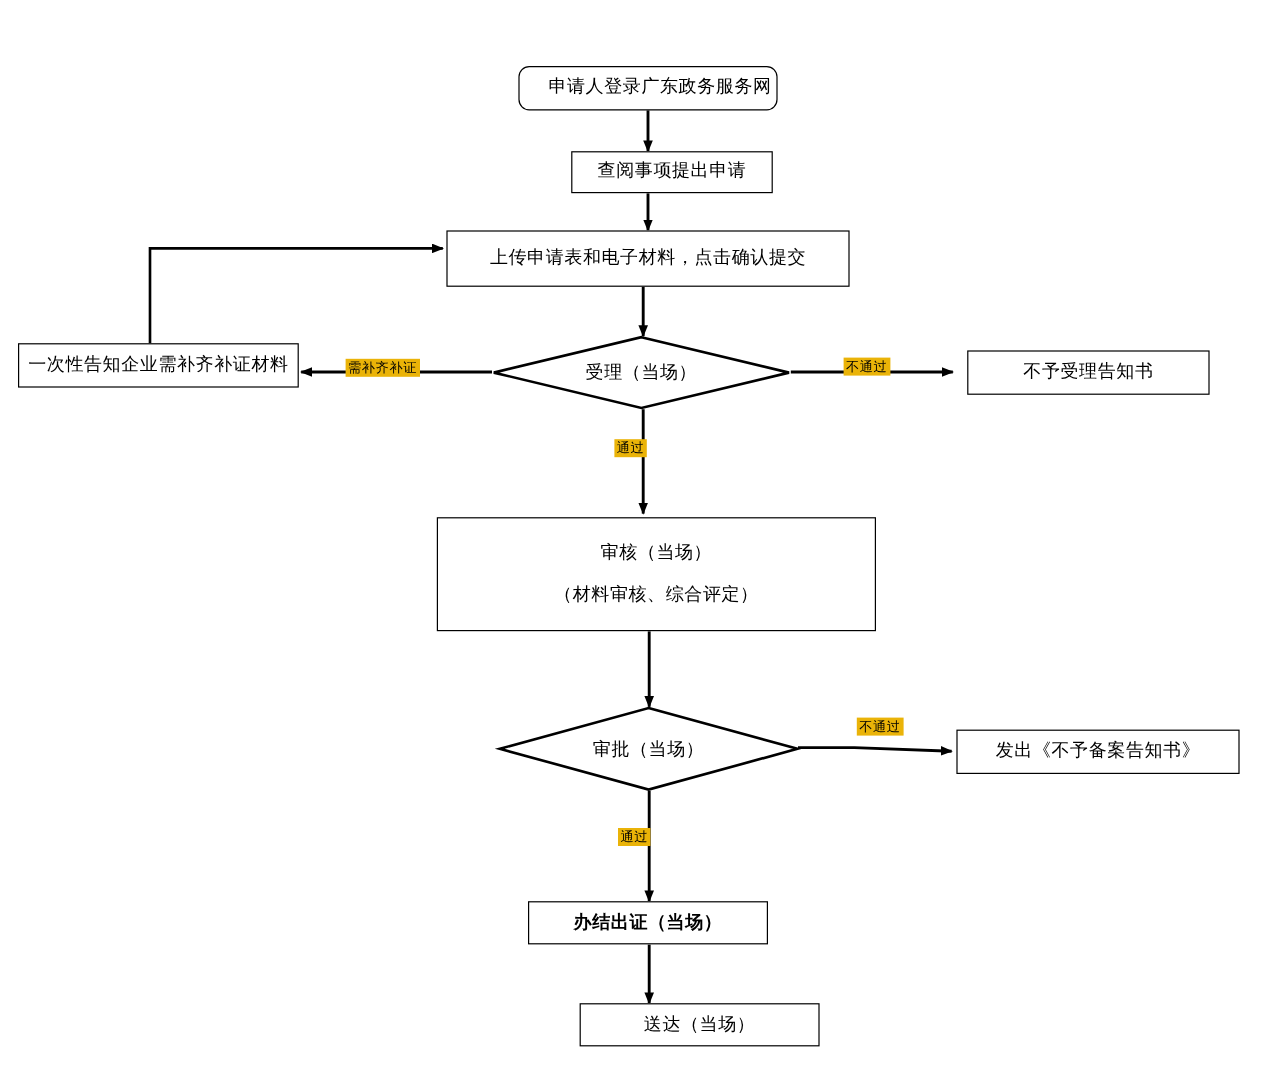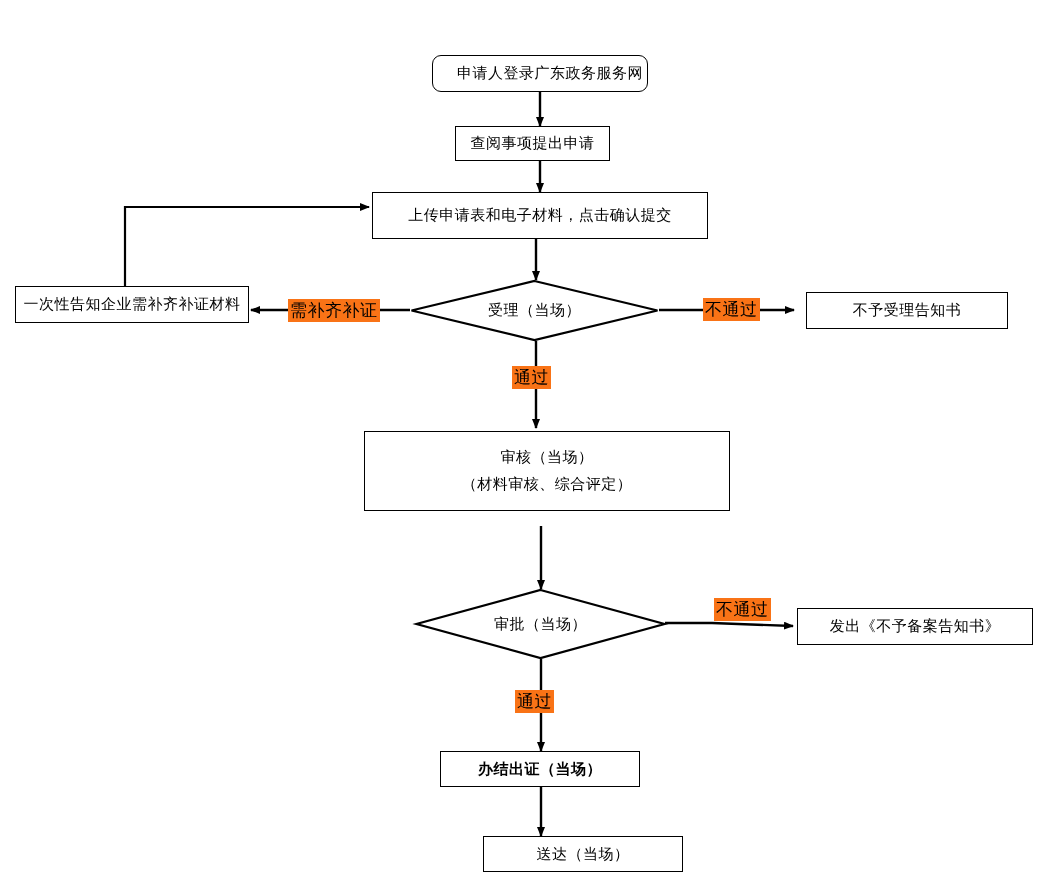--- a/index.html
+++ b/index.html
@@ -70,24 +70,24 @@
     height: 100%;
     display: flex;
     align-items: center;
     justify-content: center;
     font-size: 15px;
     letter-spacing: 0.5px;
     white-space: nowrap;
   }
   .edge-label {
     position: absolute;
-    font-size: 17px;
+    font-size: 11px;
     letter-spacing: 0.5px;
     white-space: nowrap;
-    background: #f97316;
+    background: #eab308;
     padding: 0 2px;
   }
 </style>
 </head>
 <body>
 
 <div id="canvas">
 
   <svg class="edges" viewBox="0 0 1064 888" xmlns="http://www.w3.org/2000/svg">
     <defs>
@@ -116,21 +116,21 @@
 
     <line x1="541" y1="659" x2="541" y2="751" stroke="#000" stroke-width="2.4" marker-end="url(#arrow)"></line>
 
     <line x1="541" y1="787" x2="541" y2="836" stroke="#000" stroke-width="2.4" marker-end="url(#arrow)"></line>
   </svg>
 
   <div class="node rounded" style="left:432px; top:55px; width:216px; height:37px;">
     <span>申请人登录广东政务服务网</span>
   </div>
 
-  <div class="node" style="left:455px; top:126px; width:155px; height:35px;">
+  <div class="node" style="left:476px; top:126px; width:168px; height:35px;">
     <span>查阅事项提出申请</span>
   </div>
 
   <div class="node" style="left:372px; top:192px; width:336px; height:47px;">
     <span>上传申请表和电子材料，点击确认提交</span>
   </div>
 
   <div class="diamond-wrap" style="left:410px; top:280px; width:249px; height:61px;text-align:center;">
     <svg width="249" height="61" viewBox="0 0 249 61" xmlns="http://www.w3.org/2000/svg">
       <polygon points="124.5,1 247.5,30.5 124.5,60 1.5,30.5" fill="#ffffff" stroke="#000000" stroke-width="2.2"></polygon>
@@ -139,21 +139,21 @@
   </div>
 
   <div class="node" style="left:15px; top:286px; width:234px; height:37px;">
     <span>一次性告知企业需补齐补证材料</span>
   </div>
 
   <div class="node" style="left:806px; top:292px; width:202px; height:37px;">
     <span>不予受理告知书</span>
   </div>
 
-  <div class="node multiline" style="left:364px; top:431px; width:366px; height:80px;">
+  <div class="node multiline" style="left:364px; top:431px; width:366px; height:95px;">
     <span class="line">审核（当场）</span>
     <span class="line">（材料审核、综合评定）</span>
   </div>
 
   <div class="diamond-wrap" style="left:415px; top:589px; width:251px; height:70px;">
     <svg width="251" height="70" viewBox="0 0 251 70" xmlns="http://www.w3.org/2000/svg">
       <polygon points="125.5,1 249.5,35 125.5,69 1.5,35" fill="#ffffff" stroke="#000000" stroke-width="2.2"></polygon>
     </svg>
     <div class="diamond-label">审批（当场）</div>
   </div>

